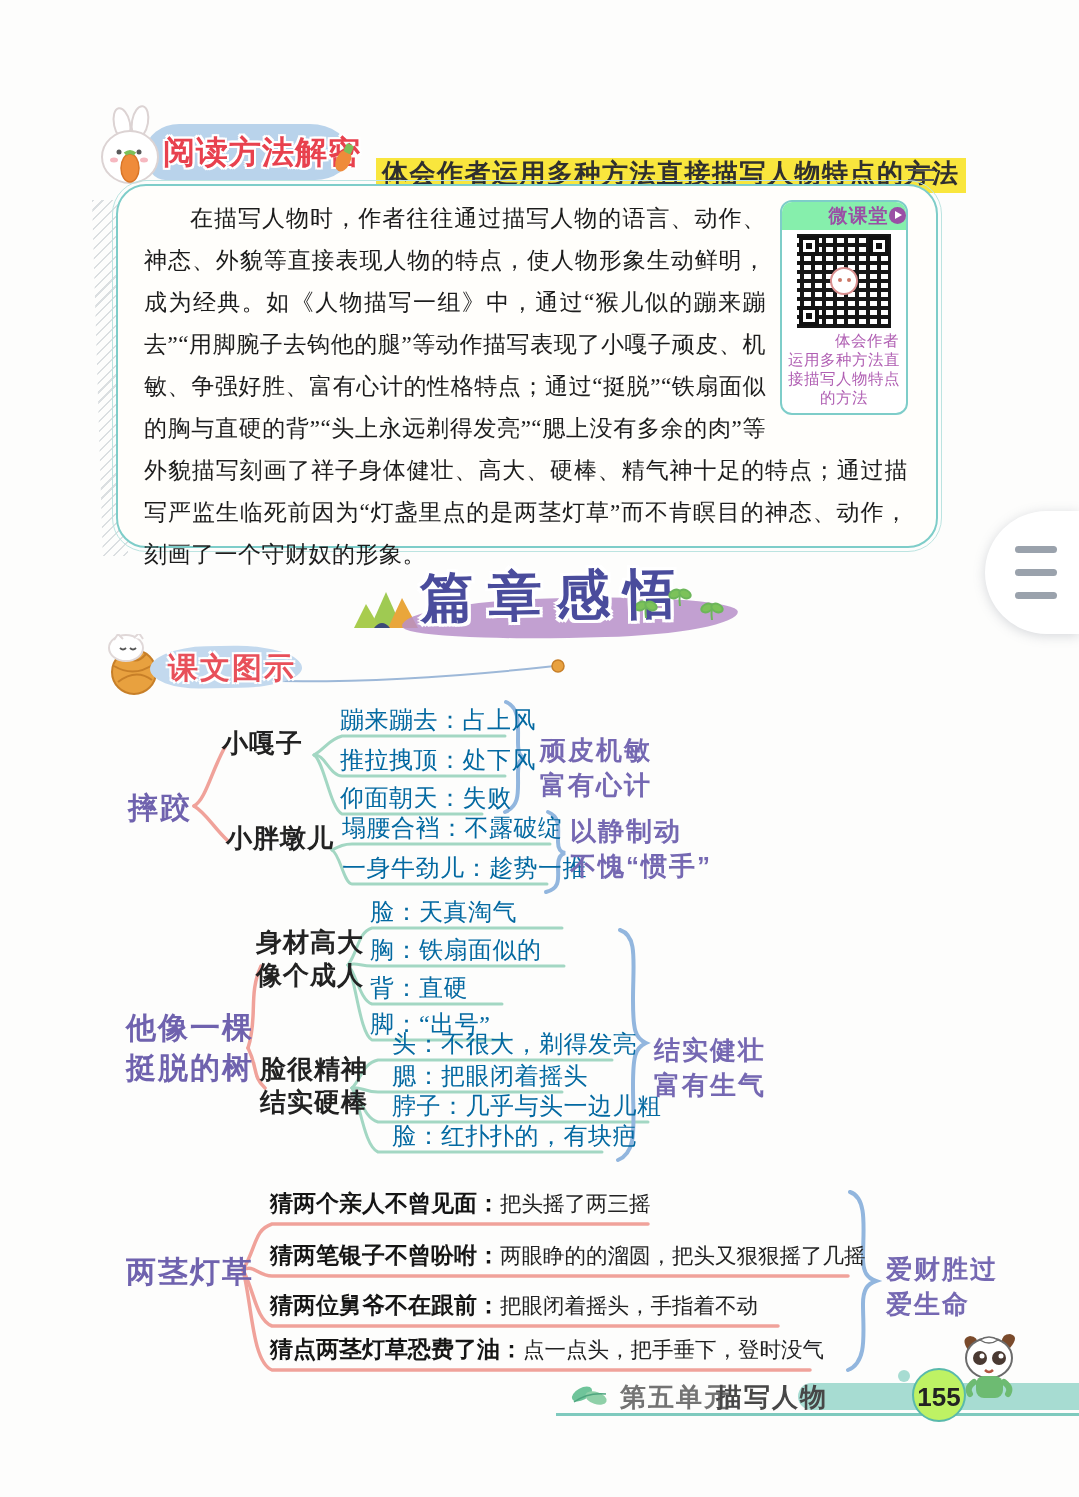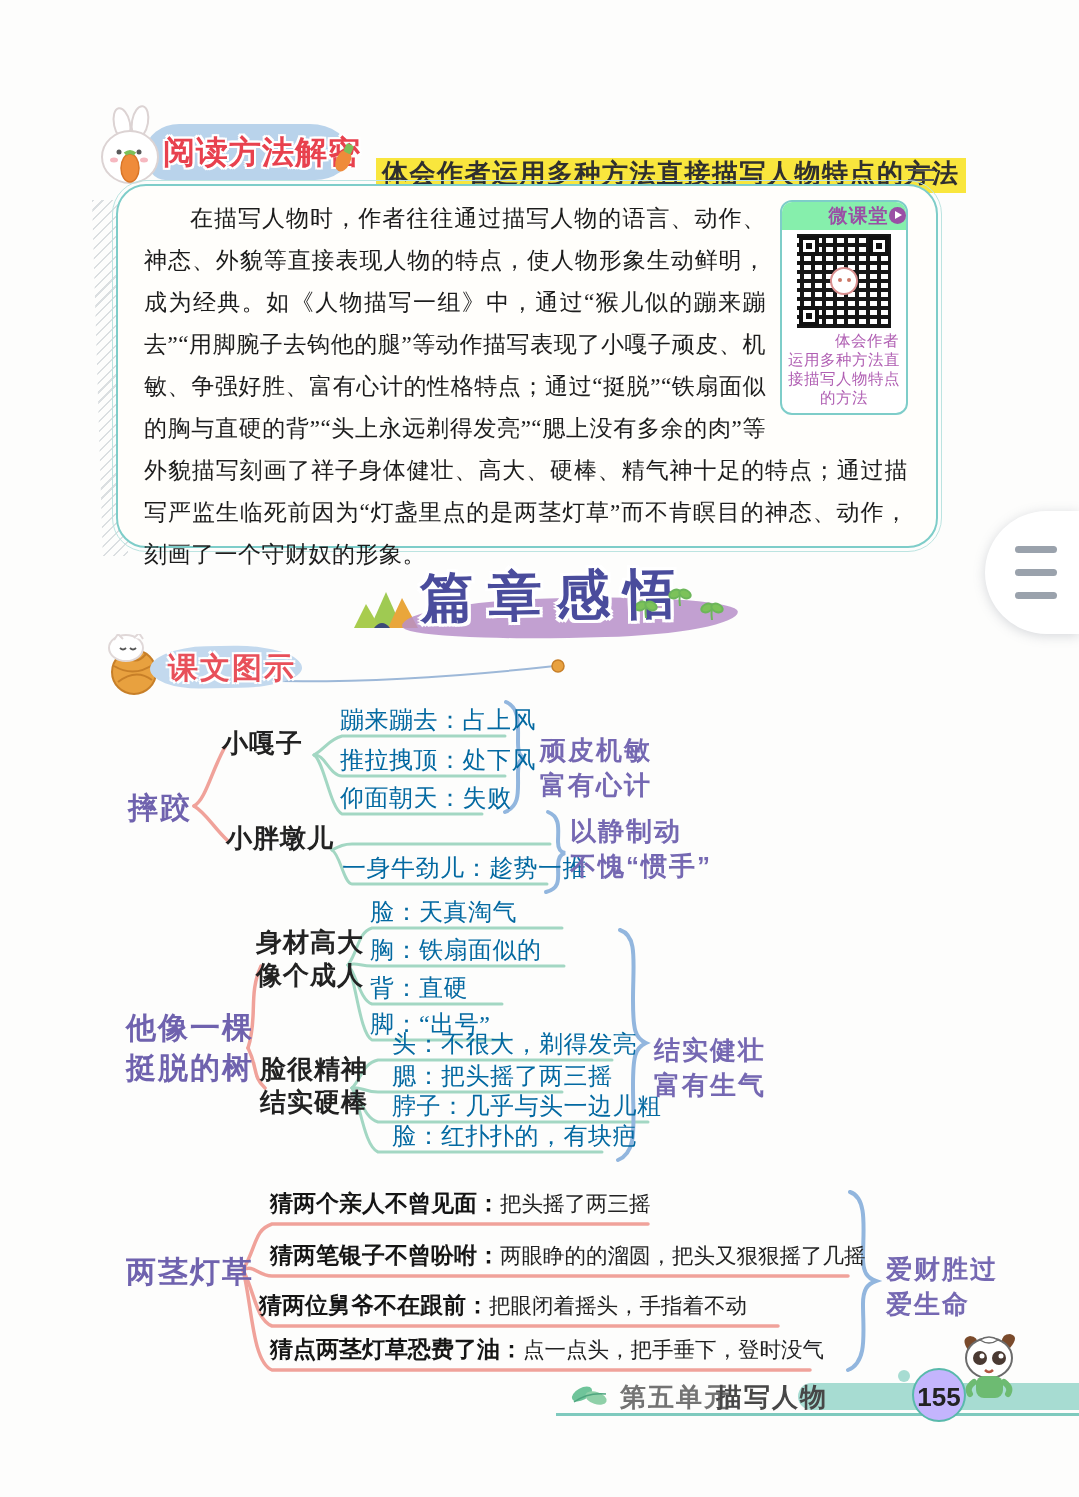--- a/index.html
+++ b/index.html
@@ -61,21 +61,21 @@
   .m3-item{font-size:23px;}
   .m3-bold{font-weight:bold;font-family:"Liberation Sans",sans-serif;color:#151515;}
   .m3-rest{font-family:"Liberation Serif",serif;font-size:21.5px;color:#222;}
 
   
   .f-unit{left:620px;top:1380px;font-size:26px;color:#737373;letter-spacing:2px;}
   .f-topic{left:716px;top:1380px;font-size:26px;color:#474747;letter-spacing:2px;}
   .f-bar{left:798px;top:1383px;width:281px;height:27px;background:#a7dcd2;border-radius:14px 0 0 14px;}
   .f-dot{left:898px;top:1370px;width:12px;height:12px;border-radius:50%;background:#a7dcd2;}
   .f-line{left:556px;top:1413px;width:523px;height:3px;background:#7fcabe;}
-  .f-circle{left:912px;top:1368px;width:54px;height:54px;background:#c4b5fd;border:2.5px solid #59b9ab;border-radius:50%;
+  .f-circle{left:912px;top:1368px;width:54px;height:54px;background:#bef264;border:2.5px solid #59b9ab;border-radius:50%;
             text-align:center;line-height:54px;font-size:26px;font-weight:bold;color:#222;box-sizing:border-box;}
 
   
   .menu-tab{left:985px;top:511px;width:94px;height:123px;background:#fff;border-radius:62px 0 0 62px;
             box-shadow:0 2px 12px rgba(110,120,135,.28);}
   .menu-bar{position:absolute;left:30px;width:42px;height:7px;background:#9aa2ac;border-radius:4px;}
 </style>
 </head>
 <body>
 
@@ -198,20 +198,21 @@
   <div class="abs map-root nowrap" style="left:128px;top:788px;">摔跤</div>
   <div class="abs map-node nowrap" style="left:222px;top:727px;">小嘎子</div>
   <div class="abs map-item kai nowrap" style="left:340px;top:704px;">蹦来蹦去：占上风</div>
   <div class="abs map-item kai nowrap" style="left:340px;top:744px;">推拉拽顶：处下风</div>
   <div class="abs map-item kai nowrap" style="left:340px;top:782px;">仰面朝天：失败</div>
   <div class="abs map-conc nowrap" style="left:540px;top:733px;">
     <div>顽皮机敏</div>
     <div>富有心计</div>
   </div>
   <div class="abs map-node nowrap" style="left:226px;top:822px;">小胖墩儿</div>
+  <div class="abs map-item kai nowrap" style="left:342px;top:812px;">塌腰合裆：不露破绽</div>
   <div class="abs map-item kai nowrap" style="left:342px;top:852px;">一身牛劲儿：趁势一推</div>
   <div class="abs map-conc nowrap" style="left:570px;top:814px;">
     <div>以静制动</div>
     <div>不愧“惯手”</div>
   </div>
 
   <div class="abs map-root nowrap" style="left:126px;top:1008px;">
     <div>他像一棵</div>
     <div>挺脱的树</div>
   </div>
@@ -221,36 +222,36 @@
   </div>
   <div class="abs map-item kai nowrap" style="left:370px;top:896px;">脸：天真淘气</div>
   <div class="abs map-item kai nowrap" style="left:370px;top:934px;">胸：铁扇面似的</div>
   <div class="abs map-item kai nowrap" style="left:370px;top:972px;">背：直硬</div>
   <div class="abs map-item kai nowrap" style="left:370px;top:1008px;">脚：“出号”</div>
   <div class="abs map-node nowrap" style="left:260px;top:1053px;">
     <div>脸很精神</div>
     <div>结实硬棒</div>
   </div>
   <div class="abs map-item kai nowrap" style="left:392px;top:1028px;">头：不很大，剃得发亮</div>
-  <div class="abs map-item kai nowrap" style="left:392px;top:1060px;">腮：把头摇了两三摇</div>
+  <div class="abs map-item kai nowrap" style="left:392px;top:1060px;">腮：把眼闭着摇头</div>
   <div class="abs map-item kai nowrap" style="left:392px;top:1090px;">脖子：几乎与头一边儿粗</div>
   <div class="abs map-item kai nowrap" style="left:392px;top:1120px;">脸：红扑扑的，有块疤</div>
   <div class="abs map-conc nowrap" style="left:654px;top:1033px;">
     <div>结实健壮</div>
     <div>富有生气</div>
   </div>
 
   <div class="abs map-root nowrap" style="left:126px;top:1252px;">两茎灯草</div>
   <div class="abs m3-item nowrap" style="left:270px;top:1188px;">
     <span class="m3-bold">猜两个亲人不曾见面：</span><span class="m3-rest">把头摇了两三摇</span>
   </div>
   <div class="abs m3-item nowrap" style="left:270px;top:1240px;">
     <span class="m3-bold">猜两笔银子不曾吩咐：</span><span class="m3-rest">两眼睁的的溜圆，把头又狠狠摇了几摇</span>
   </div>
-  <div class="abs m3-item nowrap" style="left:259px;top:1290px;">
+  <div class="abs m3-item nowrap" style="left:270px;top:1290px;">
     <span class="m3-bold">猜两位舅爷不在跟前：</span><span class="m3-rest">把眼闭着摇头，手指着不动</span>
   </div>
   <div class="abs m3-item nowrap" style="left:270px;top:1334px;">
     <span class="m3-bold">猜点两茎灯草恐费了油：</span><span class="m3-rest">点一点头，把手垂下，登时没气</span>
   </div>
   <div class="abs map-conc nowrap" style="left:886px;top:1252px;">
     <div>爱财胜过</div>
     <div>爱生命</div>
   </div>
 

